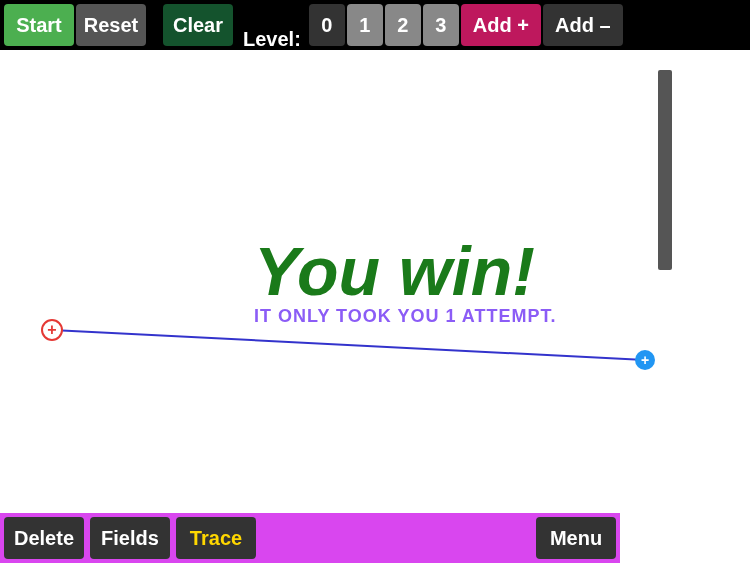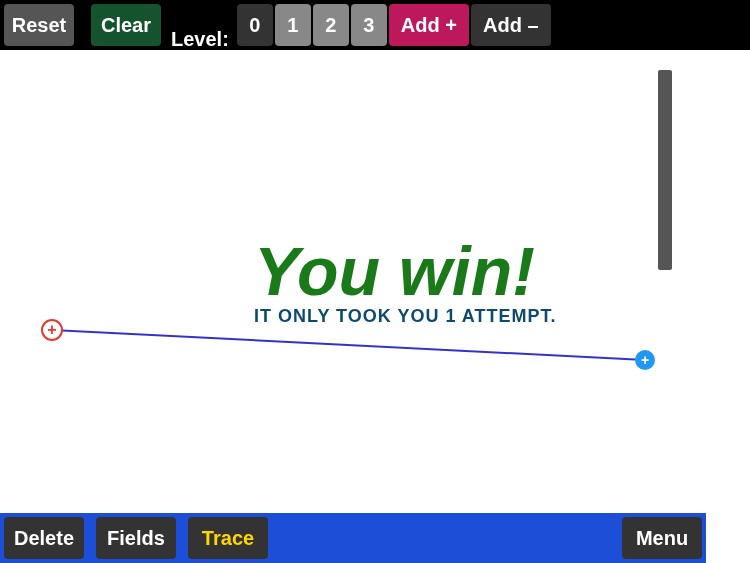--- a/index.html
+++ b/index.html
@@ -96,21 +96,21 @@
       font-size: 68px;
       font-weight: 900;
       color: #1a7a1a;
       font-style: italic;
       line-height: 1;
     }
 
     #win-sub1 {
       font-size: 18px;
       font-weight: 900;
-      color: #0c4a6e;
+      color: #8b5cf6;
       text-transform: uppercase;
       letter-spacing: 1px;
       margin-top: 1px;
     }
 
     #win-sub2 {
       font-size: 18px;
       font-weight: 900;
       color: #1a7a1a;
       text-transform: uppercase;
@@ -136,26 +136,26 @@
       height: 200px;
       background: #555;
       border-radius: 2px;
     }
 
     
     #bottom-toolbar {
       position: absolute;
       bottom: 0;
       left: 0;
-      width: 706px;
+      width: 620px;
       height: 50px;
-      background: #1d4ed8;
+      background: #d946ef;
       display: flex;
       align-items: center;
-      gap: 12px;
+      gap: 6px;
       padding: 4px 4px;
     }
 
     .bottom-btn {
       height: 42px;
       min-width: 80px;
       border: none;
       border-radius: 4px;
       font-size: 20px;
       font-weight: bold;
@@ -171,20 +171,21 @@
 
     #menu-btn {
       margin-left: auto;
       background: #333;
     }
   </style>
 </head>
 <body>
 
 <div id="top-toolbar">
+  <button id="start-btn" class="toolbar-btn">Start</button>
   <button id="reset-btn" class="toolbar-btn">Reset</button>
   <button id="clear-btn" class="toolbar-btn">Clear</button>
 
   <span id="level-label">Level:</span>
 
   <span class="level-num active">0</span>
   <span class="level-num">1</span>
   <span class="level-num">2</span>
   <span class="level-num">3</span>
 

